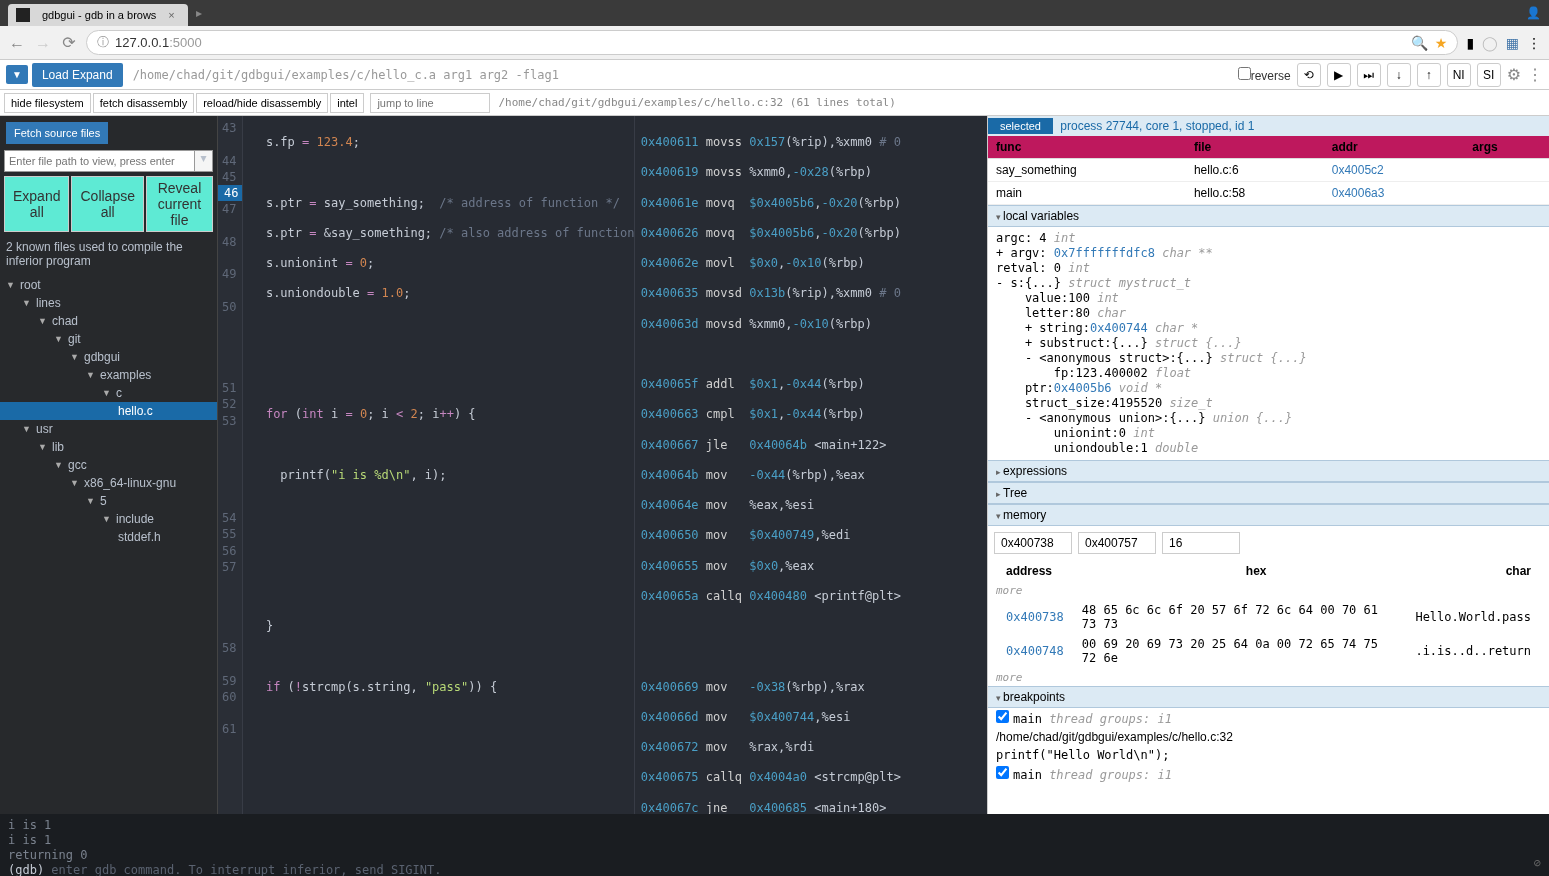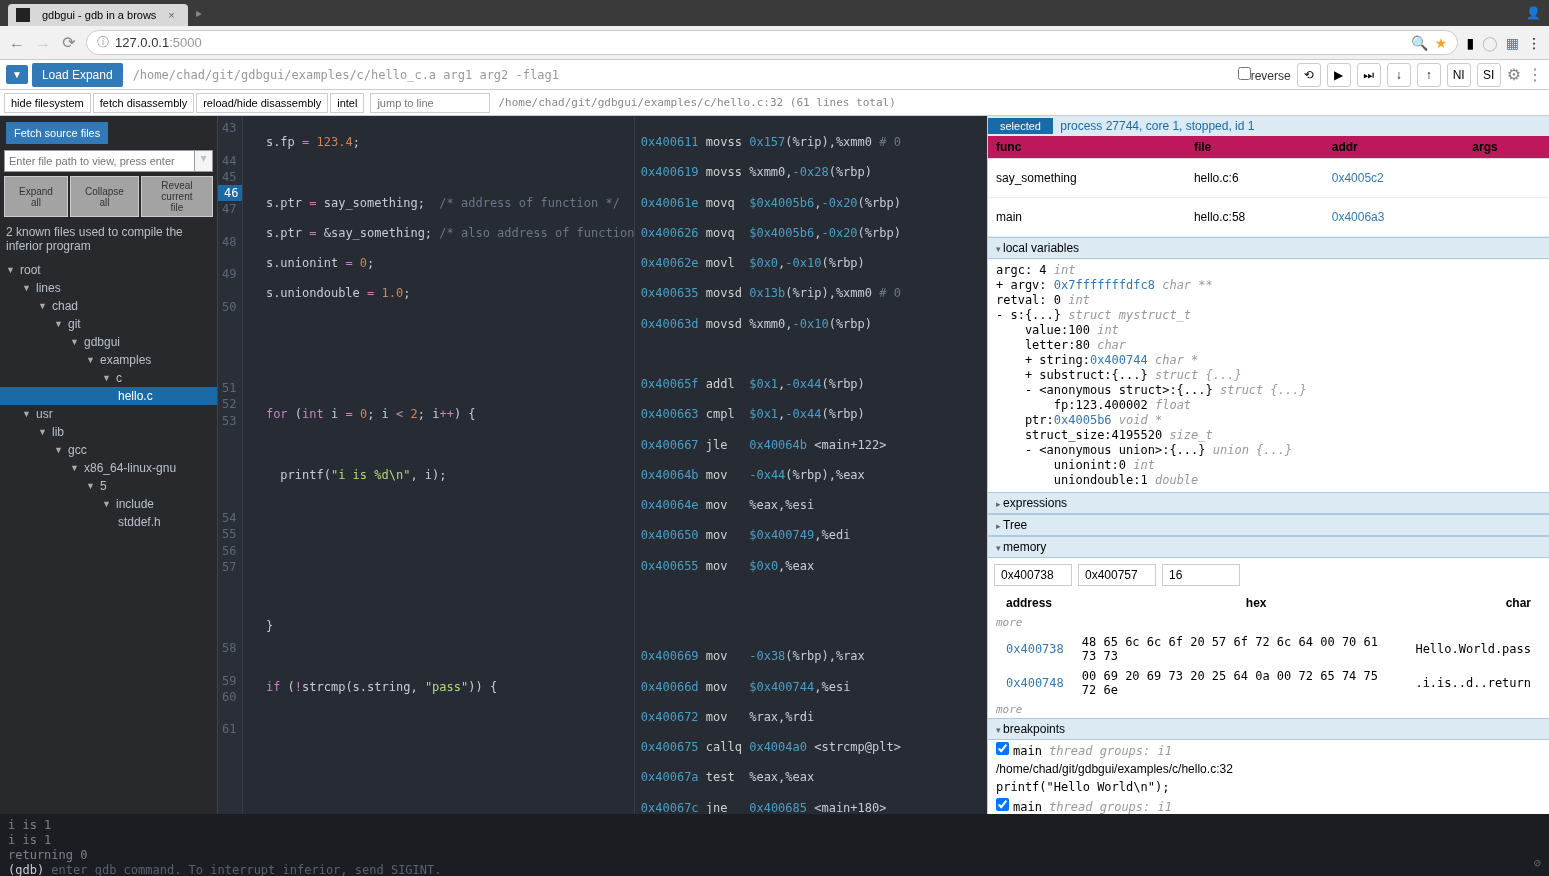--- a/index.html
+++ b/index.html
@@ -41,21 +41,21 @@
 
 .main { display: flex; height: calc(100vh - 158px); }
 
 
 .sidebar { width: 218px; background: #27292c; color: #b8c0cc; overflow-y: auto; font-size: 12px; border-right: 1px solid #444; }
 .btn-fetch { background: #3279b7; color: #fff; padding: 5px 8px; margin: 6px; border: none; cursor: pointer; font-size: 11px; }
 .file-input-row { display: flex; margin: 0 4px 4px; }
 .file-input { flex: 1; padding: 4px; font-size: 11px; border: 1px solid #999; }
 .file-caret { background: #f5f5f5; border: 1px solid #999; border-left: none; width: 18px; text-align: center; cursor: pointer; }
 .sidebar-btns { display: flex; gap: 2px; margin: 0 4px 4px; }
-.sidebar-btn { background: #a3a3a3; border: 1px solid #ccc; padding: 3px 14px; font-size: 10px; cursor: pointer; color: #333; }
+.sidebar-btn { background: #5eead4; border: 1px solid #ccc; padding: 3px 8px; font-size: 14px; cursor: pointer; color: #333; }
 .known-files { padding: 4px 6px; color: #b8c0cc; font-size: 12px; }
 .tree { padding: 4px 0; }
 .tree-item { padding: 2px 6px; cursor: pointer; display: flex; align-items: center; gap: 4px; }
 .tree-item.file { padding-left: 0; }
 .tree-item.selected { background: #1a6aa7; color: #fff; }
 .tri { font-size: 9px; display: inline-block; width: 10px; color: #aaa; }
 
 
 .code-wrap { flex: 1; display: flex; background: #272b33; overflow: hidden; }
 .code-pane { flex: 1.1; display: flex; font-family: "Consolas", monospace; font-size: 12px; overflow: auto; position: relative; }
@@ -76,21 +76,21 @@
 .op { color: #d0d0d0; }
 
 .hscroll { height: 14px; background: #e8e8e8; border-top: 1px solid #ccc; }
 
 
 .right-panel { width: 562px; background: #fff; border-left: 1px solid #ccc; overflow-y: auto; font-size: 12px; }
 .sel-badge { display: inline-block; background: #1a6aa7; color: #fff; padding: 2px 12px; font-size: 11px; }
 .sel-text { color: #1a6aa7; padding: 2px 4px; font-size: 12px; }
 .stack-tbl { width: 100%; border-collapse: collapse; font-size: 12px; }
 .stack-tbl th { text-align: left; padding: 4px 8px; font-weight: bold; background: #be185d; border-bottom: 1px solid #ddd; }
-.stack-tbl td { padding: 12px 8px; border-bottom: 1px solid #eee; }
+.stack-tbl td { padding: 4px 8px; border-bottom: 1px solid #eee; }
 .link { color: #3279b7; }
 .sect-hdr { background: #dceaf4; padding: 3px 8px; border-top: 1px solid #b0c8dc; border-bottom: 1px solid #b0c8dc; cursor: pointer; }
 .sect-hdr::before { content: "▾ "; font-size: 9px; color: #666; }
 .sect-hdr.collapsed::before { content: "▸ "; }
 .locals { font-family: monospace; padding: 4px 8px; white-space: pre; line-height: 15px; }
 .ty { color: #999; font-style: italic; }
 .mem-inputs { display: flex; gap: 6px; padding: 6px; }
 .mem-inputs input { border: 1px solid #ccc; padding: 3px 6px; font-size: 12px; width: 78px; }
 .mem-tbl { width: 100%; font-family: monospace; font-size: 12px; padding: 0 8px; }
 .mem-tbl th { text-align: left; font-family: sans-serif; font-weight: bold; padding: 2px 8px; }
@@ -336,27 +336,27 @@
 <div class="aline"><span class="ad">0x400635</span> <span class="op">movsd</span> <span class="ad">0x13b</span>(%rip),%xmm0 <span class="cm"># 0</span></div>
 <div class="aline"><span class="ad">0x40063d</span> <span class="op">movsd</span> %xmm0,<span class="ad">-0x10</span>(%rbp)</div>
 <div class="aline">&nbsp;</div>
 <div class="aline"><span class="ad">0x40065f</span> <span class="op">addl</span>  <span class="ad">$0x1</span>,<span class="ad">-0x44</span>(%rbp)</div>
 <div class="aline"><span class="ad">0x400663</span> <span class="op">cmpl</span>  <span class="ad">$0x1</span>,<span class="ad">-0x44</span>(%rbp)</div>
 <div class="aline"><span class="ad">0x400667</span> <span class="op">jle</span>   <span class="ad">0x40064b</span> &lt;main+122&gt;</div>
 <div class="aline"><span class="ad">0x40064b</span> <span class="op">mov</span>   <span class="ad">-0x44</span>(%rbp),%eax</div>
 <div class="aline"><span class="ad">0x40064e</span> <span class="op">mov</span>   %eax,%esi</div>
 <div class="aline"><span class="ad">0x400650</span> <span class="op">mov</span>   <span class="ad">$0x400749</span>,%edi</div>
 <div class="aline"><span class="ad">0x400655</span> <span class="op">mov</span>   <span class="ad">$0x0</span>,%eax</div>
+<div class="aline"><span class="ad">0x40065a</span> <span class="op">callq</span> <span class="ad">0x400480</span> &lt;printf@plt&gt;</div>
 <div class="aline">&nbsp;</div>
 <div class="aline">&nbsp;</div>
 <div class="aline"><span class="ad">0x400669</span> <span class="op">mov</span>   <span class="ad">-0x38</span>(%rbp),%rax</div>
 <div class="aline"><span class="ad">0x40066d</span> <span class="op">mov</span>   <span class="ad">$0x400744</span>,%esi</div>
 <div class="aline"><span class="ad">0x400672</span> <span class="op">mov</span>   %rax,%rdi</div>
 <div class="aline"><span class="ad">0x400675</span> <span class="op">callq</span> <span class="ad">0x4004a0</span> &lt;strcmp@plt&gt;</div>
-<div class="aline"><span class="ad">0x40067a</span> <span class="op">test</span>  %eax,%eax</div>
 <div class="aline"><span class="ad">0x40067c</span> <span class="op">jne</span>   <span class="ad">0x400685</span> &lt;main+180&gt;</div>
 
 
 
 
 
 
 
 
 

